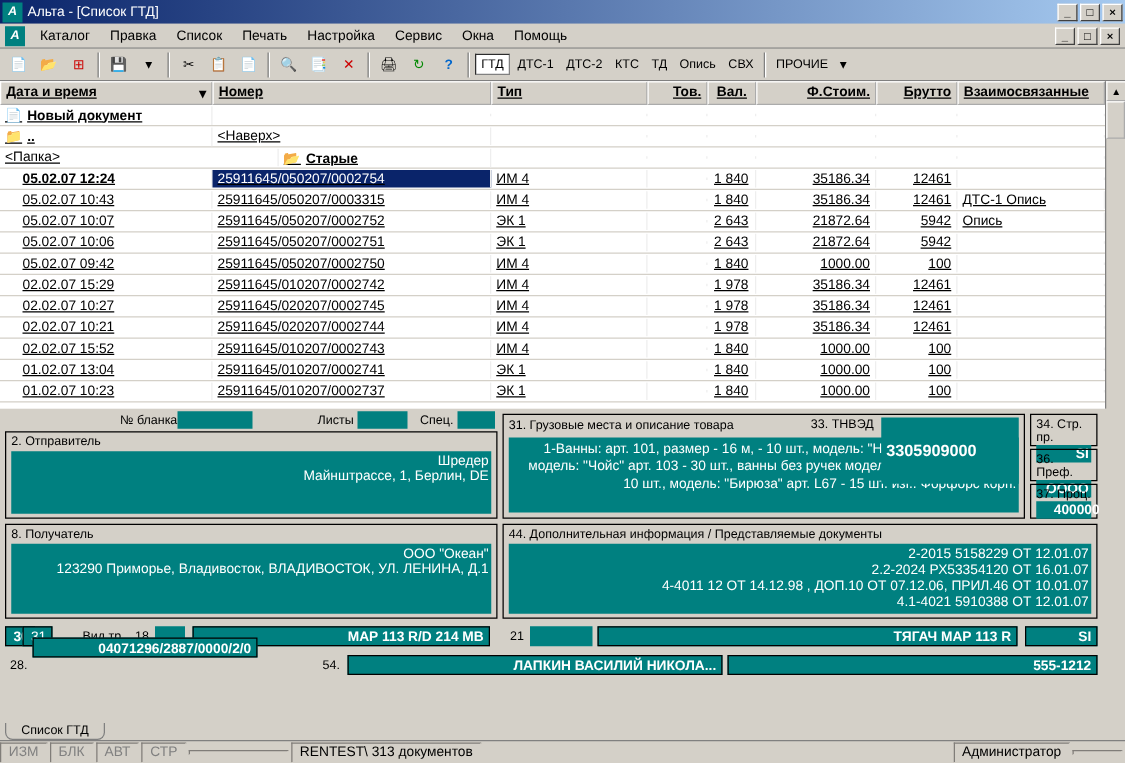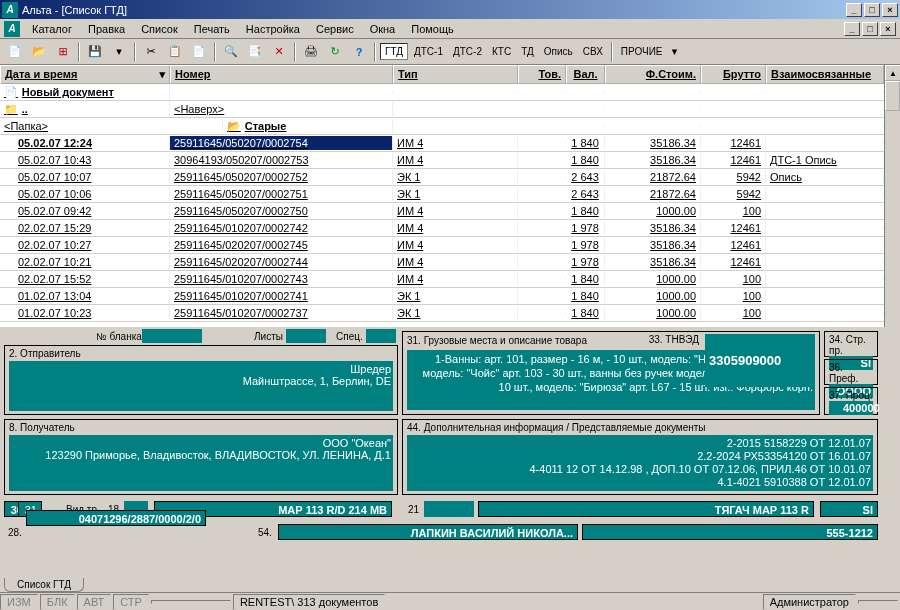--- a/index.html
+++ b/index.html
@@ -151,21 +151,21 @@
           <div class="cell col-num hl">25911645/050207/0002754</div>
           <div class="cell col-type">ИМ 4</div>
           <div class="cell col-tov"></div>
           <div class="cell col-val">1 840</div>
           <div class="cell col-fst">35186.34</div>
           <div class="cell col-br">12461</div>
           <div class="cell col-rel" style="flex:1"></div>
         </div>
         <div class="grid-row">
           <div class="cell col-date" style="font-weight:normal"><span style="width:14px;display:inline-block"></span>05.02.07 10:43</div>
-          <div class="cell col-num ">30964193/050207/0002753</div>
+          <div class="cell col-num ">25911645/050207/0003315</div>
           <div class="cell col-type">ИМ 4</div>
           <div class="cell col-tov"></div>
           <div class="cell col-val">1 840</div>
           <div class="cell col-fst">35186.34</div>
           <div class="cell col-br">12461</div>
           <div class="cell col-rel" style="flex:1">ДТС-1 Опись</div>
         </div>
         <div class="grid-row">
           <div class="cell col-date" style="font-weight:normal"><span style="width:14px;display:inline-block"></span>05.02.07 10:07</div>
           <div class="cell col-num ">25911645/050207/0002752</div>

